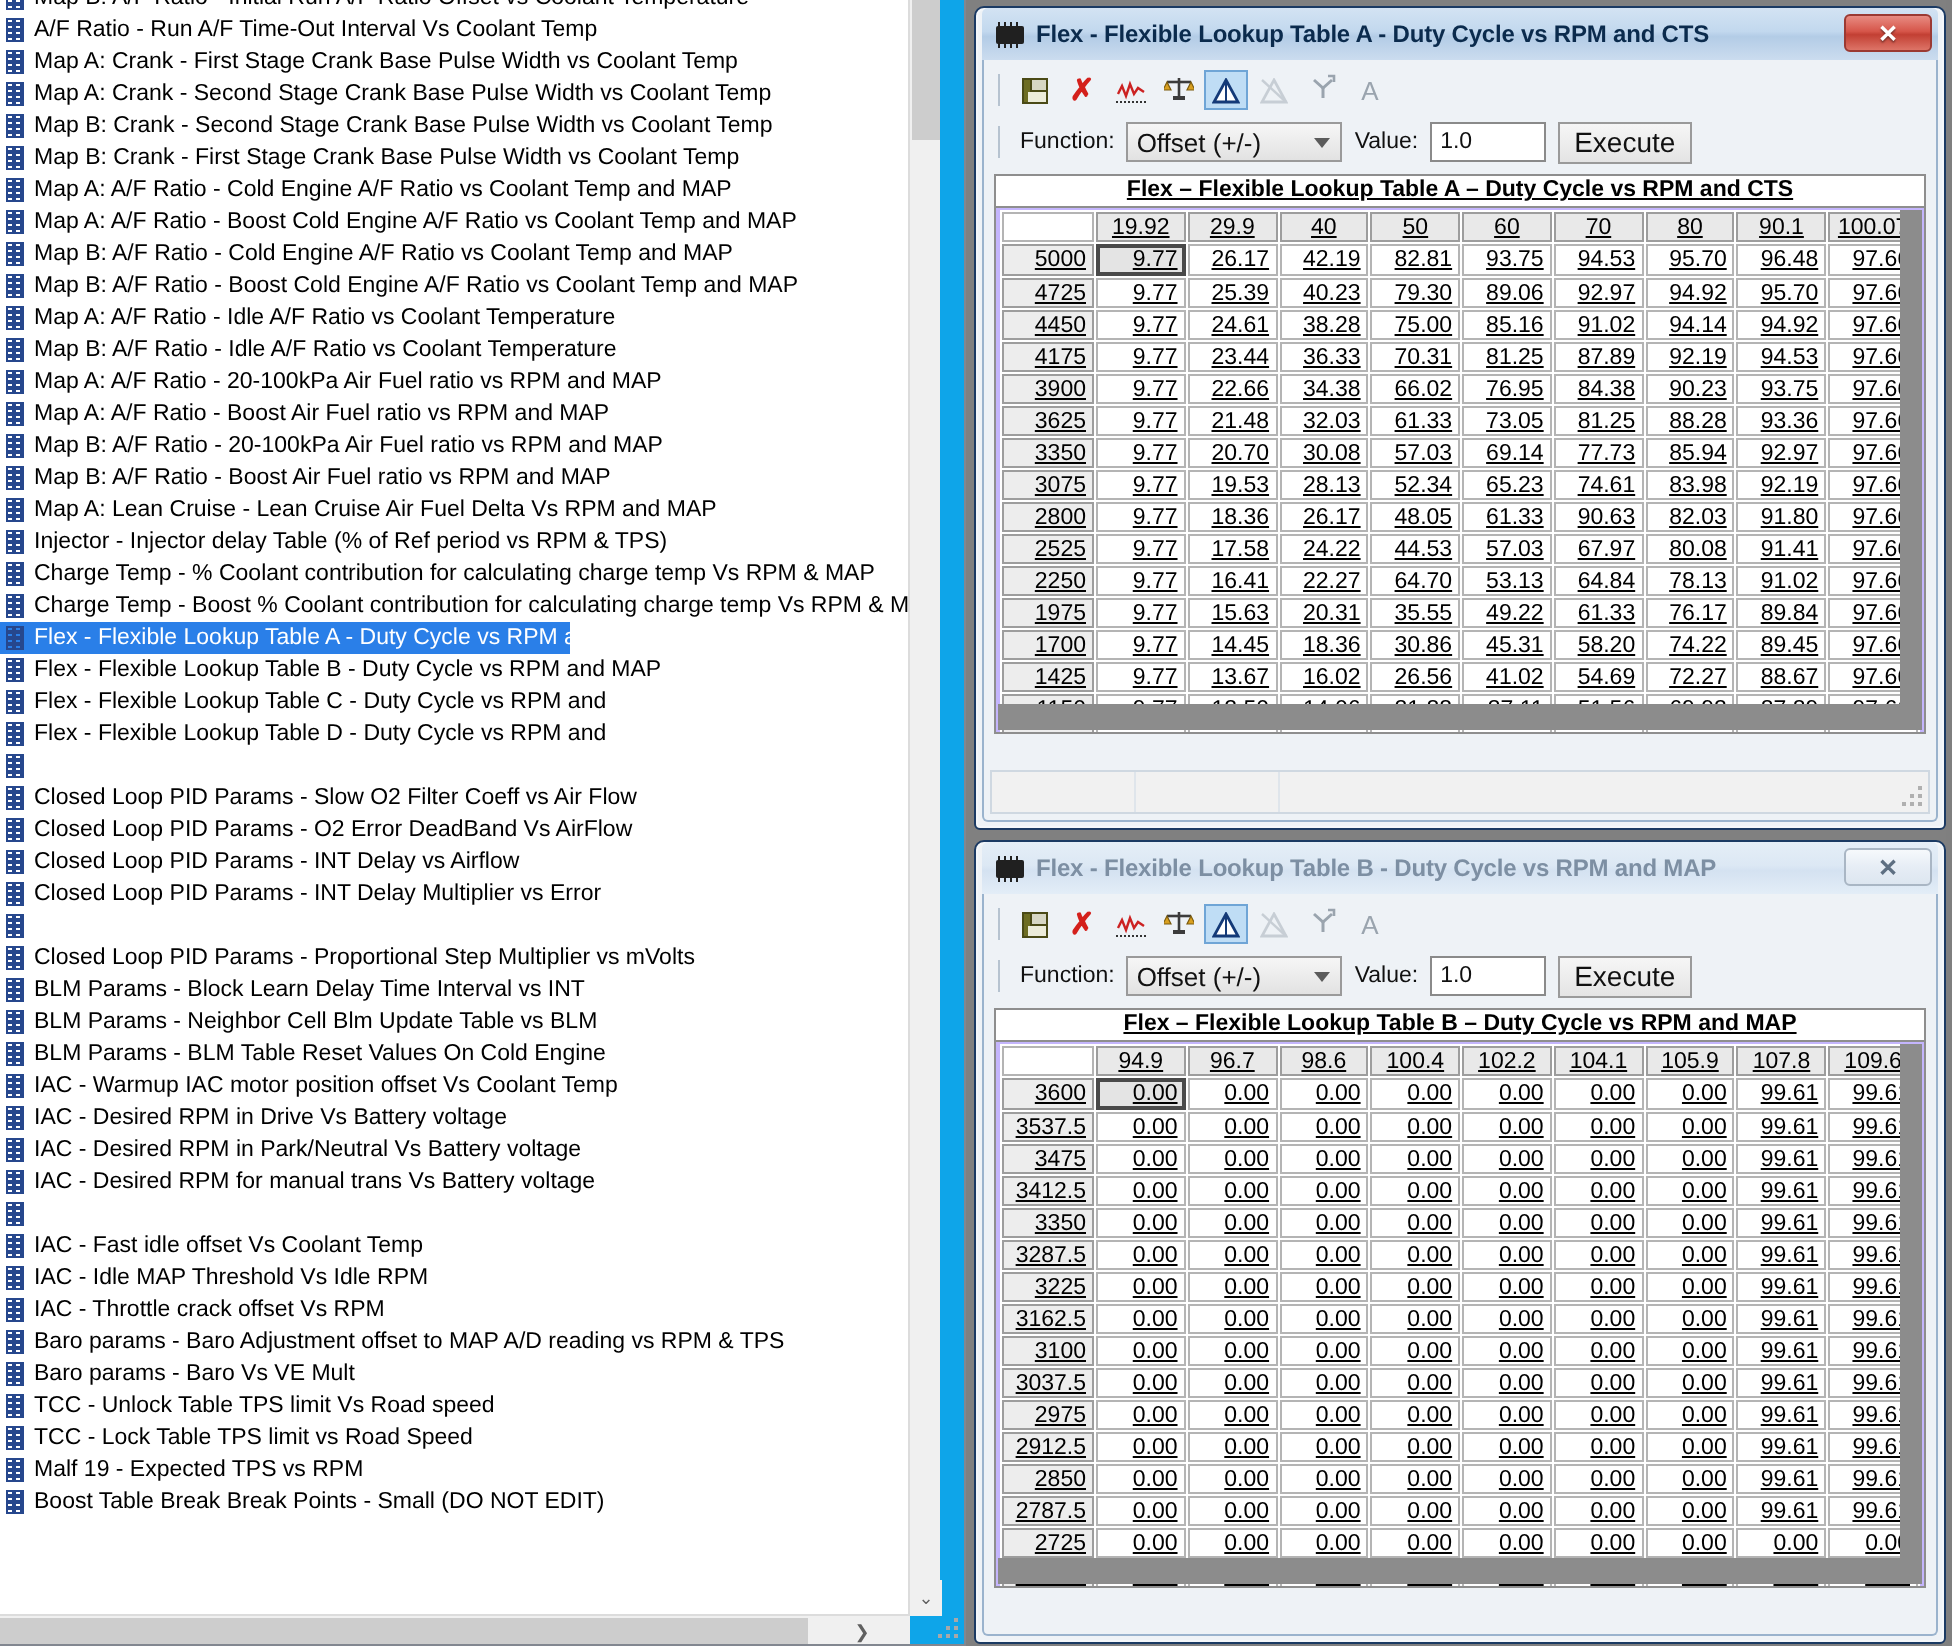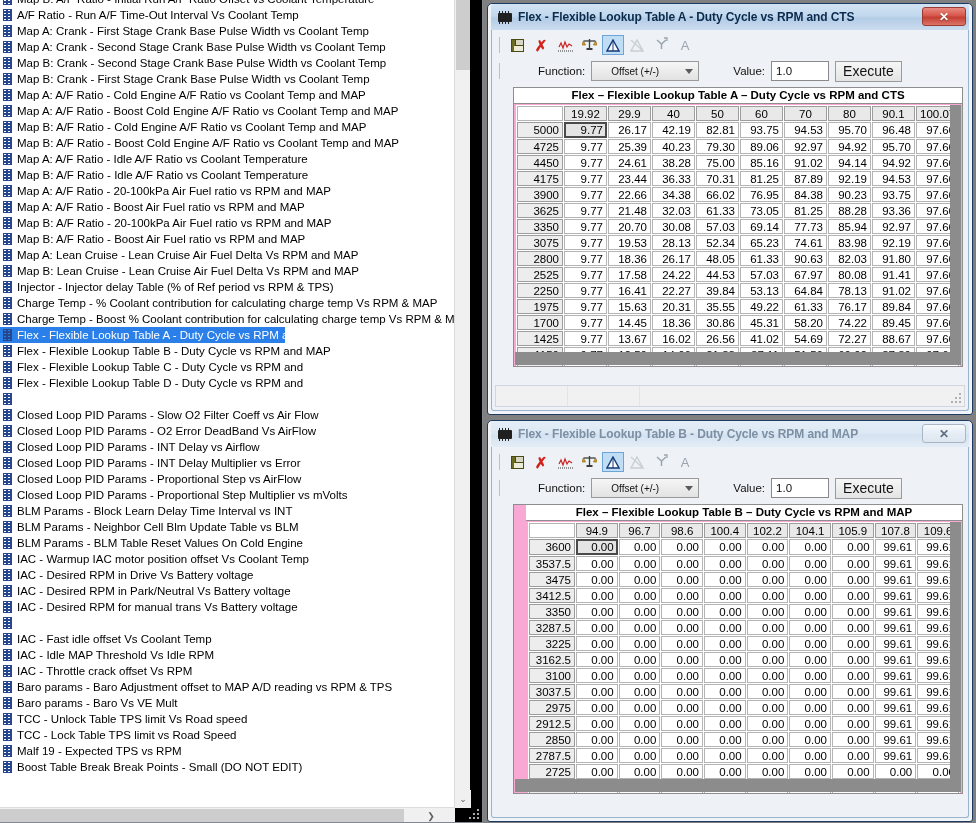--- a/index.html
+++ b/index.html
@@ -8,21 +8,21 @@
     width: 976px; height: 823px;
     overflow: hidden;
     font-family: "Liberation Sans", sans-serif;
     background: #808080;
   }
   #root { position: relative; width: 976px; height: 823px; }
 
   
   .list-pane {
     position: absolute; left: 0; top: 0; width: 483px; height: 823px;
-    background: #000000;
+    background: #0ea5e9;
     border: 1px solid #828790;
     border-left: none; border-top: none;
   }
   .list-scroll {
     position: absolute; left: 0; top: 0; width: 455px; height: 808px;
     overflow: hidden; background: #fff;
   }
   .list-row {
     height: 16px; line-height: 16px;
     display: flex; align-items: center;
@@ -180,27 +180,27 @@
   .ic-tri { position: relative; width: 14px; height: 13px; }
   .ic-tri2 { position: relative; width: 14px; height: 13px; opacity: .45; }
   .ic-y { font-size: 12px; color: #9aa4ae; font-weight: bold; }
   .ic-a { font-size: 13px; color: #9aa4ae; }
 
   
   .fnrow {
     height: 26px; display: flex; align-items: center;
     padding-left: 4px; gap: 6px; margin-top: 1px;
   }
-  .fnlabel { font-size: 11.5px; color: #111; margin-left: 28px; }
+  .fnlabel { font-size: 11.5px; color: #111; }
   .select-box {
     width: 108px; height: 20px;
     background: linear-gradient(to bottom,#f6f6f6,#e2e2e2);
     border: 1px solid #9a9a9a;
-    font-size: 10px; color: #111;
-    display: flex; align-items: center; padding-left: 19px;
+    font-size: 13px; color: #111;
+    display: flex; align-items: center; padding-left: 4px;
     position: relative;
     text-align: right;
   }
   .select-box .caret {
     position: absolute; right: 5px; top: 7px;
     width: 0; height: 0; border-left: 4px solid transparent;
     border-right: 4px solid transparent; border-top: 5px solid #5b5b5b;
   }
   .val-input {
     width: 58px; height: 20px; background: #fff;
@@ -211,28 +211,29 @@
   .exec-btn {
     height: 21px; padding: 0 7px;
     background: linear-gradient(to bottom,#f6f6f6,#e4e4e4);
     border: 1px solid #9a9a9a;
     font-size: 14px; color: #111;
     display: flex; align-items: center;
   }
 
   
   .tbl-outer {
-    margin: 3px 2px 0 18px;
+    margin: 3px 2px 0 2px;
     border: 1px solid #8e8e8e;
-    background: #f9a8d4;
+    background: #c4b5fd;
     position: relative;
     overflow: hidden;
+    text-decoration: underline;
   }
   .winA .tbl-outer { height: 280px; }
-  .winB .tbl-outer { height: 290px; padding-left: 12px; }
+  .winB .tbl-outer { height: 290px; }
   .tbl-caption {
     text-align: center; font-size: 11.5px; font-weight: bold;
     color: #000; height: 16px; line-height: 15px;
     background: #fff; border-bottom: 1px solid #8e8e8e;
     white-space: nowrap;
   }
   table.grid {
     border-collapse: separate; border-spacing: 1px;
     font-size: 11.5px; table-layout: fixed; width: 100%;
     background: #fff;
@@ -359,24 +360,20 @@
         <div class="list-row">
           <span class="grid-icon"></span>
           <span class="list-label">Map B: A/F Ratio - Boost Air Fuel ratio vs RPM and MAP</span>
         </div>
         <div class="list-row">
           <span class="grid-icon"></span>
           <span class="list-label">Map A: Lean Cruise - Lean Cruise Air Fuel Delta Vs RPM and MAP</span>
         </div>
         <div class="list-row">
           <span class="grid-icon"></span>
-          <span class="list-label">Map B: Lean Cruise - Lean Cruise Air Fuel Delta Vs RPM and MAP</span>
-        </div>
-        <div class="list-row">
-          <span class="grid-icon"></span>
           <span class="list-label">Injector - Injector delay Table (% of Ref period vs RPM &amp; TPS)</span>
         </div>
         <div class="list-row">
           <span class="grid-icon"></span>
           <span class="list-label">Charge Temp - % Coolant contribution for calculating charge temp Vs RPM &amp; MAP</span>
         </div>
         <div class="list-row">
           <span class="grid-icon"></span>
           <span class="list-label">Charge Temp - Boost % Coolant contribution for calculating charge temp Vs RPM &amp; MAP</span>
         </div>
@@ -410,21 +407,20 @@
         <div class="list-row">
           <span class="grid-icon"></span>
           <span class="list-label">Closed Loop PID Params - INT Delay vs Airflow</span>
         </div>
         <div class="list-row">
           <span class="grid-icon"></span>
           <span class="list-label">Closed Loop PID Params - INT Delay Multiplier vs Error</span>
         </div>
         <div class="list-row">
           <span class="grid-icon"></span>
-          <span class="list-label">Closed Loop PID Params - Proportional Step vs AirFlow</span>
         </div>
         <div class="list-row">
           <span class="grid-icon"></span>
           <span class="list-label">Closed Loop PID Params - Proportional Step Multiplier vs mVolts</span>
         </div>
         <div class="list-row">
           <span class="grid-icon"></span>
           <span class="list-label">BLM Params - Block Learn Delay Time Interval vs INT</span>
         </div>
         <div class="list-row">
@@ -730,21 +726,21 @@
                     <td>67.97</td>
                     <td>80.08</td>
                     <td>91.41</td>
                     <td>97.66</td>
                   </tr>
                   <tr>
                     <th class="rowh">2250</th>
                     <td>9.77</td>
                     <td>16.41</td>
                     <td>22.27</td>
-                    <td>39.84</td>
+                    <td>64.70</td>
                     <td>53.13</td>
                     <td>64.84</td>
                     <td>78.13</td>
                     <td>91.02</td>
                     <td>97.66</td>
                   </tr>
                   <tr>
                     <th class="rowh">1975</th>
                     <td>9.77</td>
                     <td>15.63</td>

